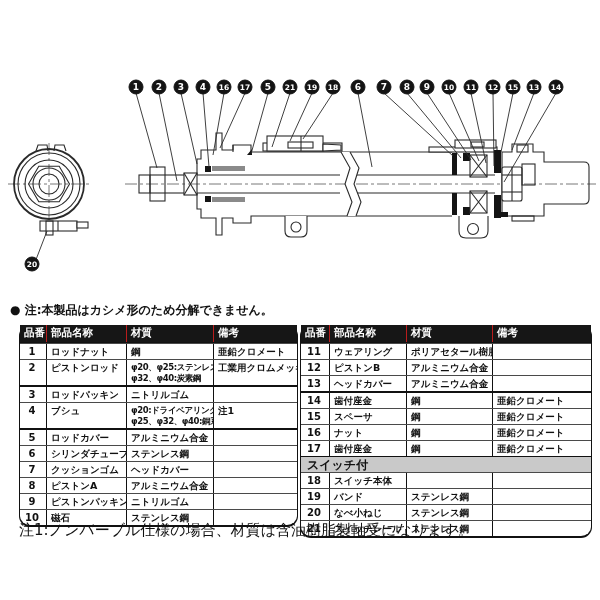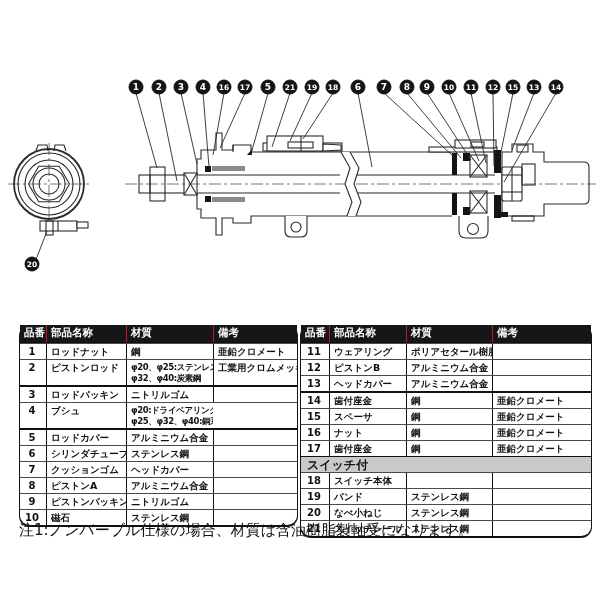--- a/index.html
+++ b/index.html
@@ -240,20 +240,21 @@
           <text class="callout-text" x="556" y="90.2" font-size="7.5">14</text>
         </g>
         <g>
           <line class="leader" x1="32" y1="270" x2="47" y2="231"></line>
           <circle class="callout-circle" cx="32" cy="264" r="7"></circle>
           <text class="callout-text" x="32" y="267.2" font-size="7.5">20</text>
         </g>
       </g>
   </svg>
 
+  <div class="note">● 注:本製品はカシメ形のため分解できません。</div>
 
   <div class="tbl left" id="tbl-left">
       <div class="thead">
         <div class="hc">品番</div>
         <div class="hc">部品名称</div>
         <div class="hc">材質</div>
         <div class="hc">備考</div>
       </div>
       <div class="trow">
         <div class="tc">1</div>
@@ -276,20 +277,21 @@
         <div class="tc">ニトリルゴム</div>
         <div class="tc"></div>
       </div>
       <div class="trow">
         <div class="tc">4</div>
         <div class="tc">ブシュ</div>
         <div class="tc two">
           <div class="ln">φ20:ドライベアリング</div>
           <div class="ln">φ25、φ32、φ40:銅系</div>
         </div>
+        <div class="tc">注1</div>
       </div>
       <div class="trow group">
         <div class="tc">5</div>
         <div class="tc">ロッドカバー</div>
         <div class="tc">アルミニウム合金</div>
         <div class="tc"></div>
       </div>
       <div class="trow">
         <div class="tc">6</div>
         <div class="tc">シリンダチューブ</div>

